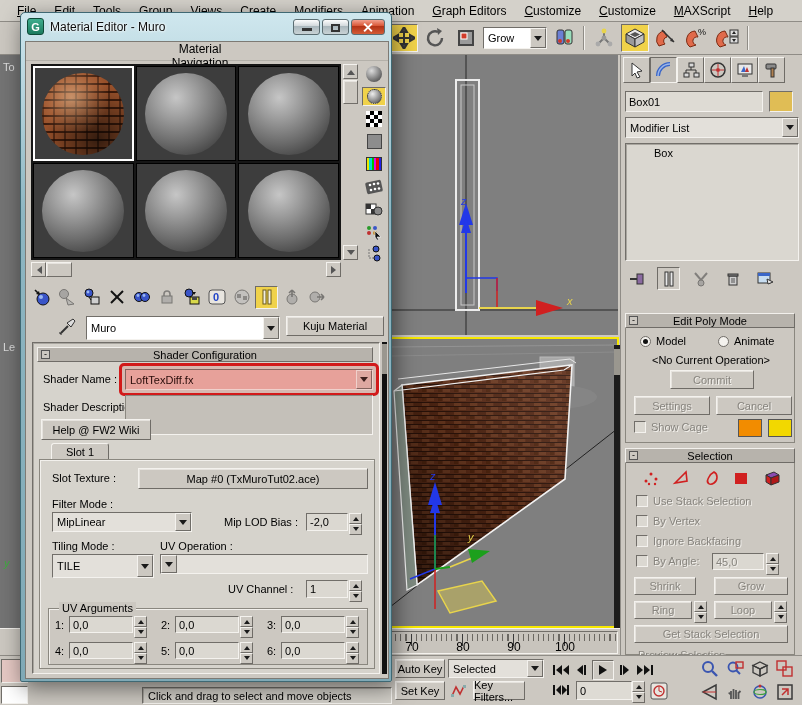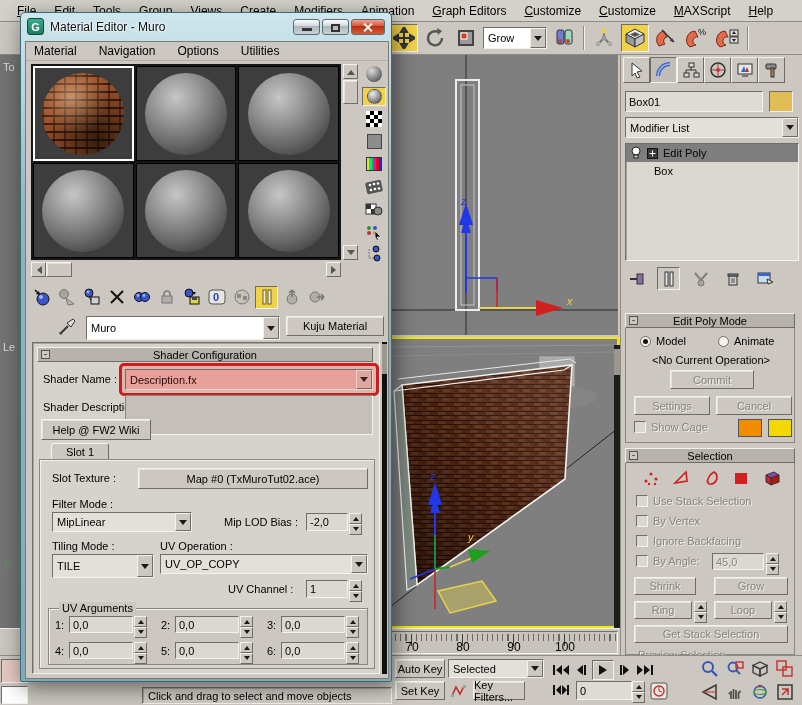--- a/index.html
+++ b/index.html
@@ -71,21 +71,21 @@
   #mew { left:20px; top:12px; width:372px; height:670px; background:linear-gradient(#cfe7ee,#8db6c2 30%,#7fa9b6); border:1px solid #3f6873; border-radius:5px 5px 2px 2px; box-shadow:3px 6px 22px rgba(0,0,0,.5); z-index:20; }
   #mew .titlebar { position:absolute; left:0; top:0; right:0; height:27px; display:flex; align-items:center; padding:0 6px; }
   #mew .title { font-size:12px; color:#0c0c0c; text-shadow:0 0 3px #fff,0 0 3px #fff; margin-left:6px; flex:1; }
   .winbtn { width:27px; height:16px; border:1px solid #5b6d72; border-radius:3px; background:linear-gradient(#fdfdfd,#cfd6d9 45%,#aab7bc 46%,#c9d3d6); margin-left:2px; position:relative; }
   .winbtn.close { width:34px; background:linear-gradient(#f3a08e,#d6512f 45%,#b33316 46%,#d45b36); }
   .minglyph { position:absolute; left:8px; bottom:3px; width:10px; height:3px; background:#333; }
   .maxglyph { position:absolute; left:8px; top:4px; width:9px; height:8px; border:2px solid #333; }
   .xg1,.xg2 { position:absolute; left:15px; top:2px; width:2px; height:11px; background:#fff; }
   .xg1 { transform:rotate(45deg); } .xg2 { transform:rotate(-45deg); }
   #mec { position:absolute; left:4px; top:28px; width:364px; height:638px; background:#ccc8c1; border:1px solid #7d7a74; }
-  #memenu { position:absolute; left:0; top:0; width:100%; height:19px; display:flex; align-items:center; padding-left:8px; border-bottom:1px solid #b3b0a9; }
+  #memenu { position:absolute; left:0; top:0; width:100%; height:19px; display:flex; align-items:center; padding-left:8px; border-bottom:1px solid #b3b0a9;flex-direction:column; }
   #memenu span { margin-right:22px; font-size:12px; }
 
   
   #slots { position:absolute; left:5px; top:22px; width:310px; height:196px; background:#161616; display:grid; grid-template-columns:1fr 1fr 1fr; grid-template-rows:1fr 1fr; gap:2px; padding:2px; }
   .slot { background:#3d3d3d; border:1px solid #000; position:relative; display:flex; align-items:center; justify-content:center; }
   .slot.sel { border:2px solid #fff; }
   .ball { width:82px; height:82px; border-radius:50%; background:radial-gradient(circle at 38% 30%, #c6c6c6 0%, #9c9c9c 28%, #6a6a6a 60%, #454545 82%, #3c3c3c 100%); }
   .ball.brick { background:
      radial-gradient(circle at 36% 30%, rgba(255,214,170,.50) 0%, rgba(255,190,140,.15) 32%, rgba(0,0,0,0) 48%),
      radial-gradient(circle at 68% 80%, rgba(0,0,0,.65) 0%, rgba(0,0,0,.25) 40%, rgba(0,0,0,0) 62%),
@@ -367,32 +367,20 @@
     <div class="abs" style="left:148px;top:36px;width:24px;height:21px;background:#e0bd55;border:1px solid;border-color:#716e69 #f4f2ee #f4f2ee #716e69"></div>
 
     <div class="abs combo" style="left:4px;top:62px;width:174px;height:21px;background:#e3e0da">
       <div class="cv">Modifier List</div>
       <div class="cb">
           <div class="tri-d"></div>
         </div>
     </div>
 
     <div class="abs sunken" style="left:4px;top:88px;width:174px;height:118px;background:#dad7d0">
-      <div style="height:18px;background:#7e7e7e;display:flex;align-items:center;padding:0 4px;gap:5px">
-        <svg width="12" height="14" viewBox="0 0 12 14">
-            <circle cx="6" cy="5" r="4" fill="#fff" stroke="#222"></circle>
-            <rect x="4" y="9" width="4" height="3" fill="#ccc" stroke="#222"></rect>
-          </svg>
-        <svg width="11" height="11" viewBox="0 0 11 11">
-            <rect x="0.5" y="0.5" width="10" height="10" fill="#3a3a3a" stroke="#111"></rect>
-            <line x1="2.5" y1="5.5" x2="8.5" y2="5.5" stroke="#fff"></line>
-            <line x1="5.5" y1="2.5" x2="5.5" y2="8.5" stroke="#fff"></line>
-          </svg>
-        <span>Edit Poly</span>
-      </div>
       <div style="height:18px;display:flex;align-items:center;padding:0 4px 0 28px">
         <span>Box</span>
       </div>
     </div>
 
     <div class="abs" style="left:4px;top:212px;display:flex;gap:9px">
       <div class="htbtn">
           <svg width="18" height="18" viewBox="0 0 18 18">
             <line x1="2" y1="9" x2="9" y2="9" stroke="#333" stroke-width="2"></line>
             <rect x="9" y="4" width="6" height="10" fill="#8a6aa0" stroke="#333"></rect>
@@ -916,21 +904,21 @@
         </div>
 
       <div class="abs sunken" id="rollarea">
         <div class="rhdr" style="left:4px;top:4px;width:336px">
           <div class="minus">-</div>
           <span>Shader Configuration</span>
         </div>
 
         <div class="lbl" style="left:10px;top:30px">Shader Name :</div>
         <div class="abs combo pinkcombo" style="left:92px;top:26px;width:248px;height:21px">
-          <div class="cv">Description.fx</div>
+          <div class="cv">LoftTexDiff.fx</div>
           <div class="cb">
               <div class="tri-d"></div>
             </div>
         </div>
         <div class="redbox" style="left:86px;top:20px;width:260px;height:33px;pointer-events:none"></div>
 
         <div class="lbl" style="left:10px;top:58px">Shader Description :</div>
         <div class="abs" style="left:92px;top:52px;width:248px;height:40px;background:#c4c0b9;border:1px solid;border-color:#8a877f #f4f2ee #f4f2ee #8a877f"></div>
         <div class="abs btn" style="left:8px;top:76px;width:110px;height:21px">
             <span>Help @ FW2 Wiki</span>
@@ -968,21 +956,20 @@
 
           <div class="lbl" style="left:12px;top:80px">Tiling Mode :</div>
           <div class="lbl" style="left:120px;top:80px">UV Operation :</div>
           <div class="abs combo" style="left:12px;top:94px;width:102px;height:24px;background:#e3e0da">
             <div class="cv">TILE</div>
             <div class="cb">
                 <div class="tri-d"></div>
               </div>
           </div>
           <div class="abs combo" style="left:120px;top:94px;width:208px;height:20px;background:#e3e0da">
-            <div class="cv">UV_OP_COPY</div>
             <div class="cb">
                 <div class="tri-d"></div>
               </div>
           </div>
 
           <div class="lbl" style="left:188px;top:123px">UV Channel :</div>
           <div class="abs field" style="left:266px;top:120px;width:42px;height:18px">
               <span>1</span>
             </div>
           <div class="abs spin" style="left:309px;top:120px;height:18px">

